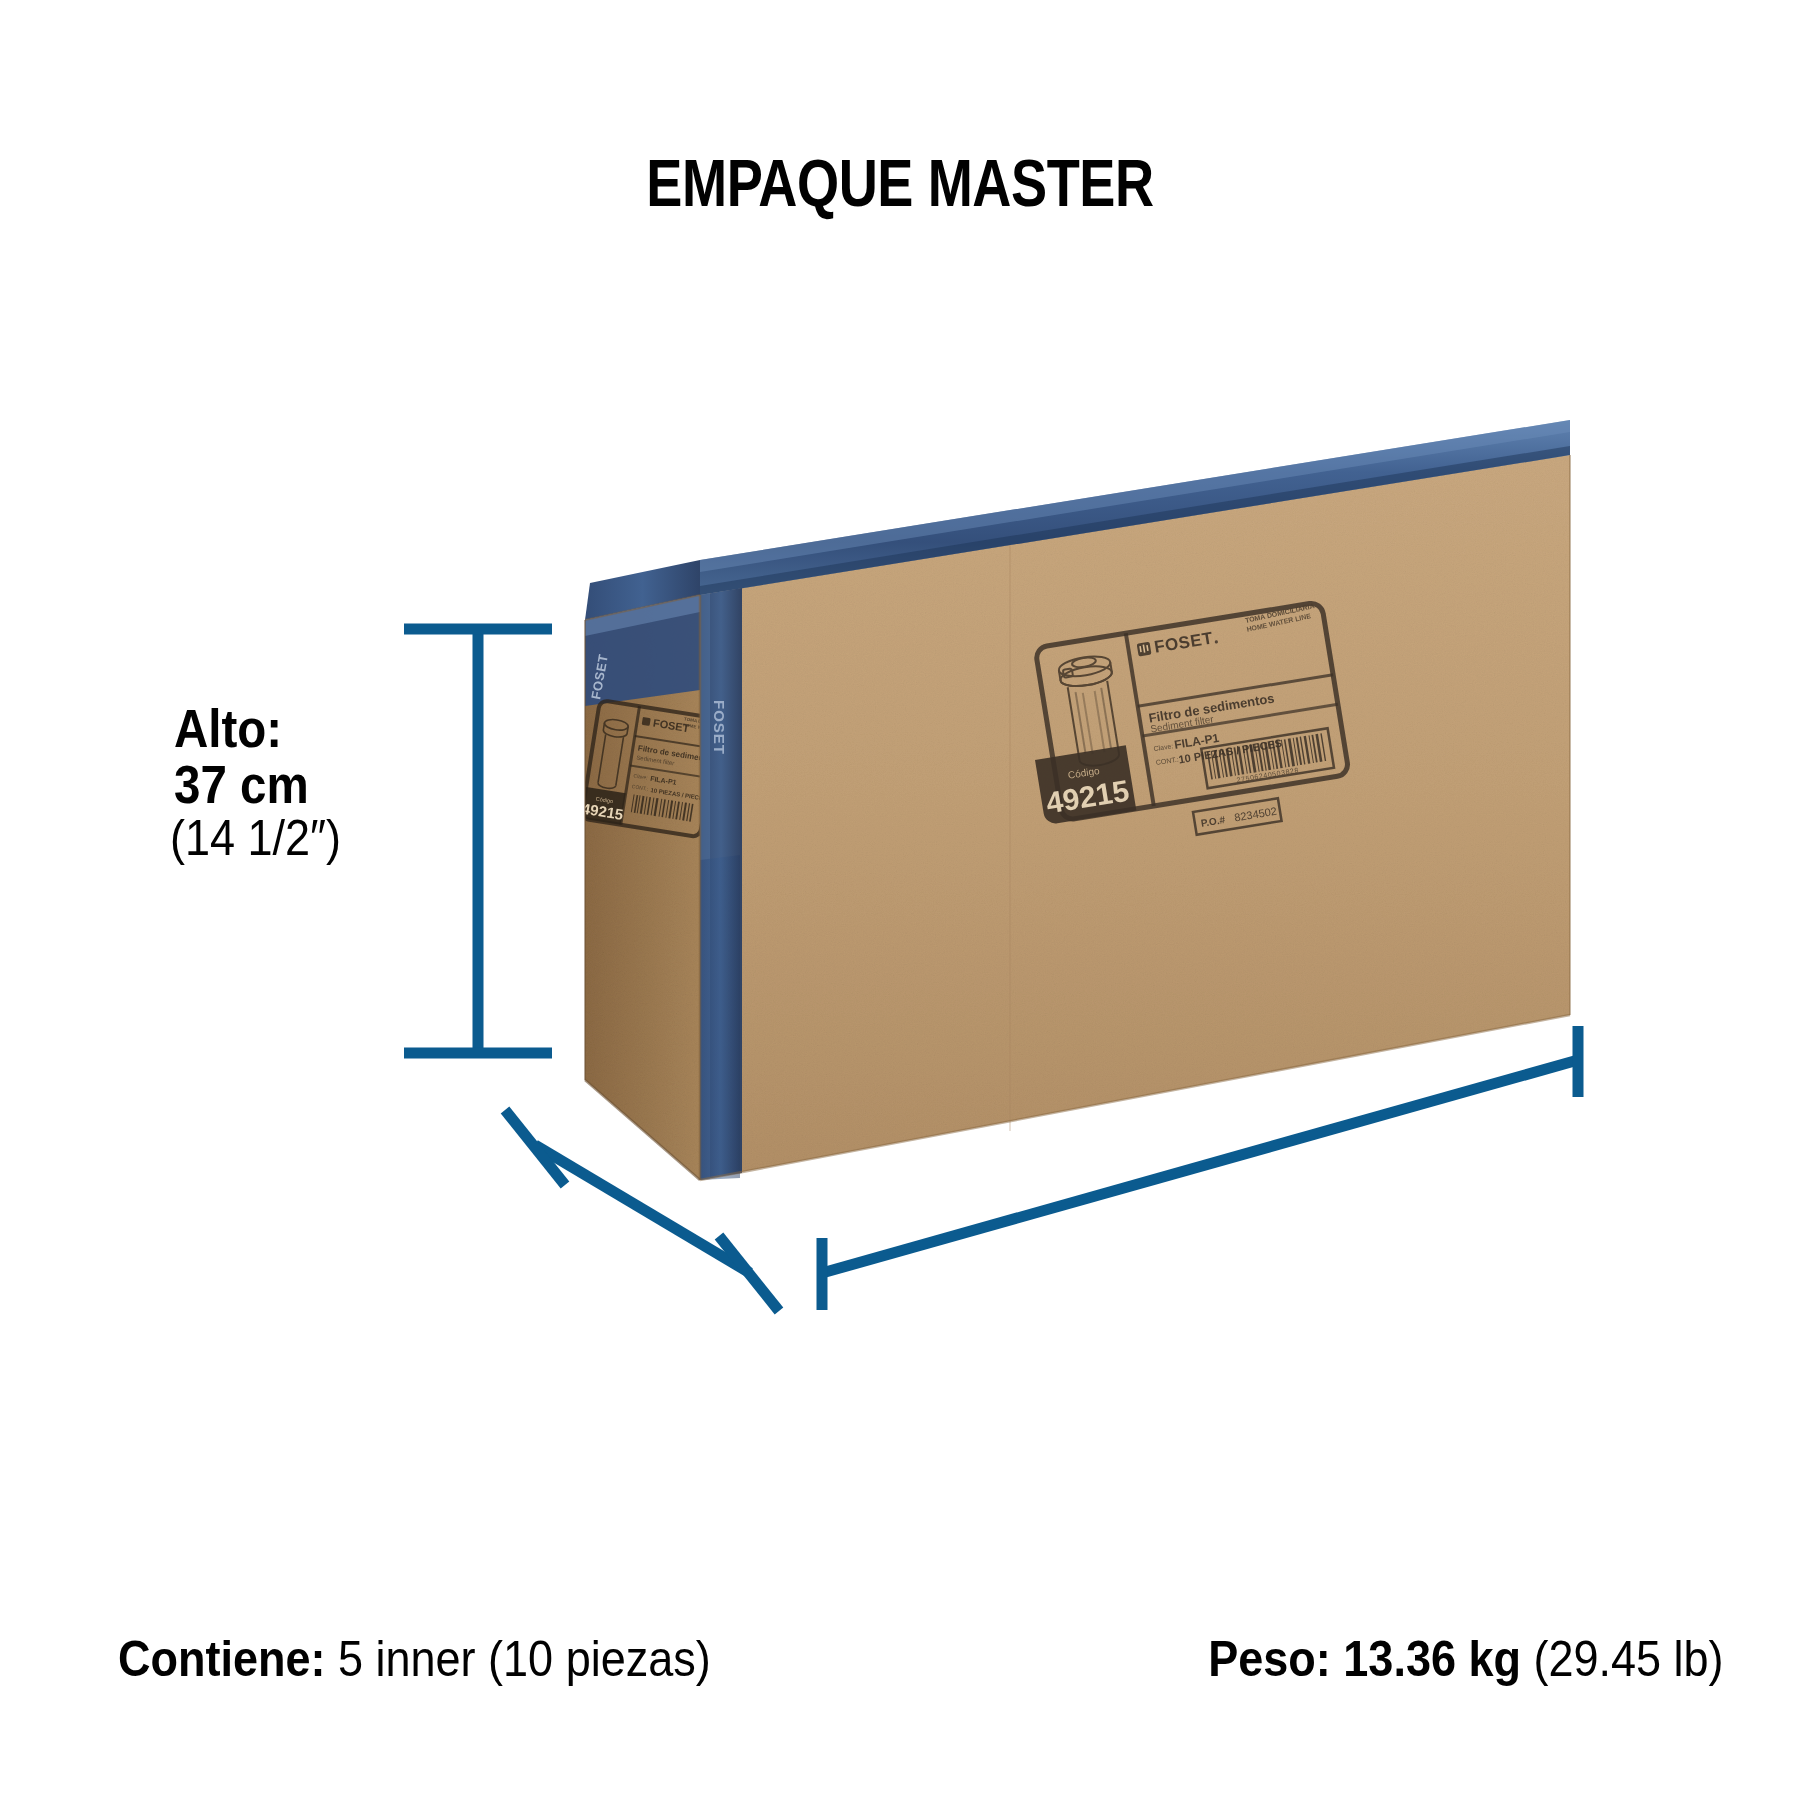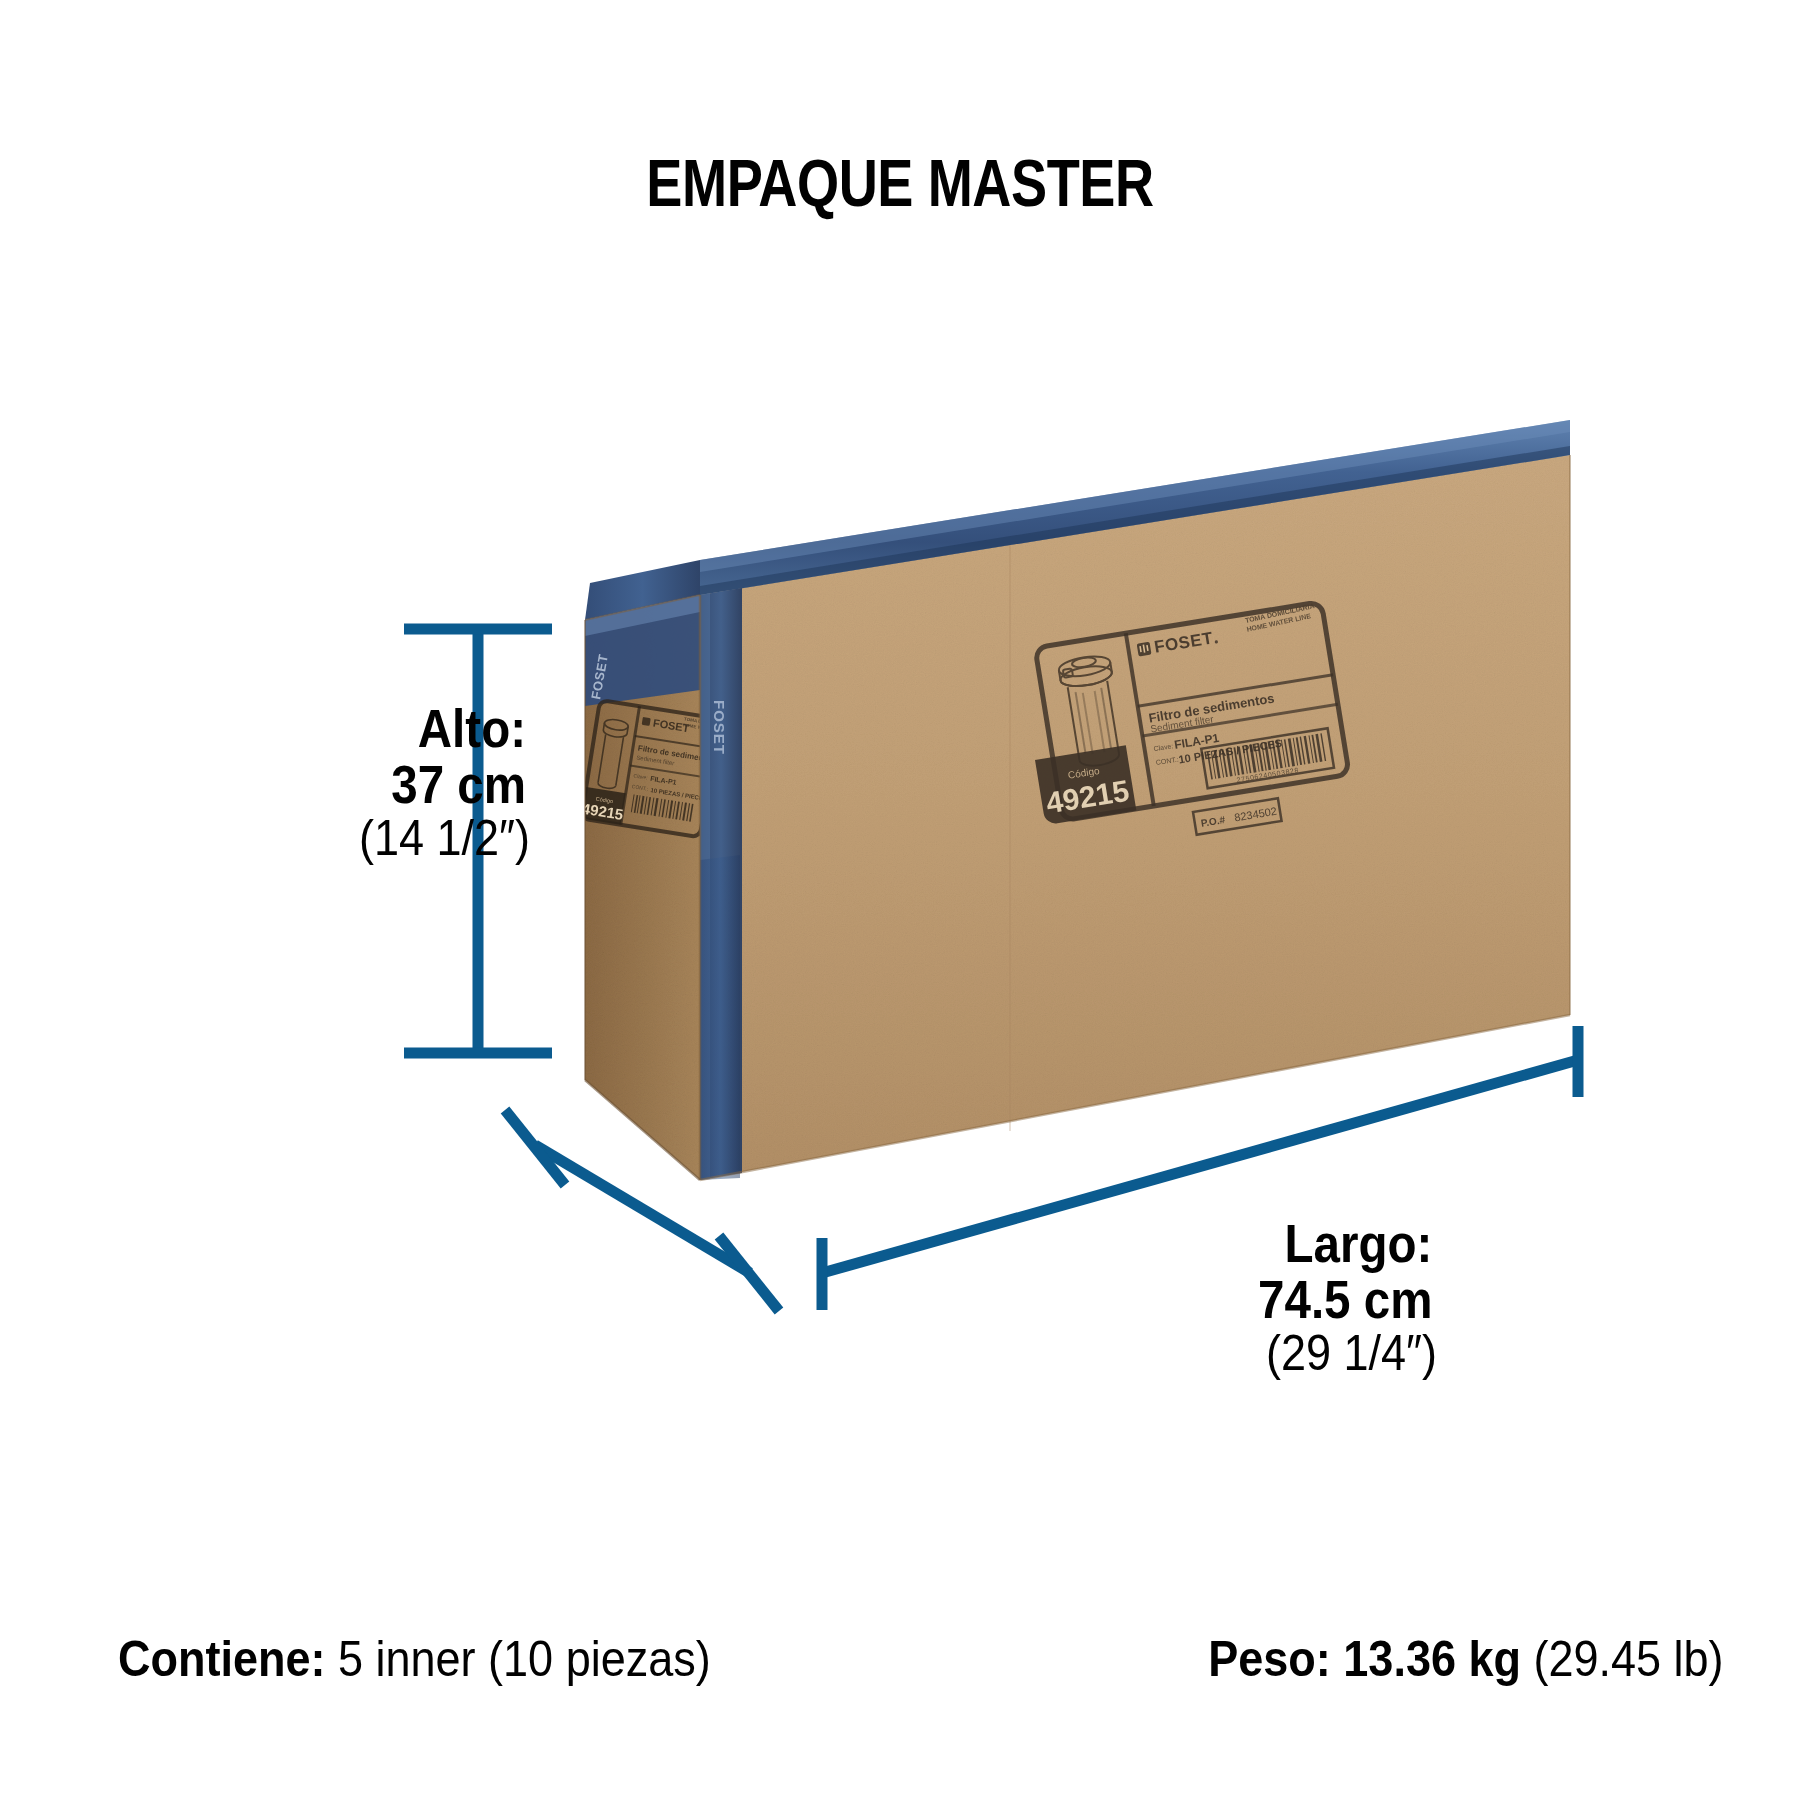--- a/index.html
+++ b/index.html
@@ -22,21 +22,21 @@
     transform:scaleX(0.82);
     transform-origin:center top;
     white-space:nowrap;
   }
 
   
   .box-wrap{position:absolute;left:0;top:0;width:1800px;height:1800px;}
   .box-svg{position:absolute;left:0;top:0;}
 
   
-  .dim{position:absolute;color:#010101;text-align:right;line-height:1.04;}
+  .dim{position:absolute;color:#010101;text-align:left;line-height:1.04;}
   .dim .l1,.dim .l2{font-weight:bold;font-size:54px;transform:scaleX(0.88);transform-origin:center center;white-space:nowrap;}
   .dim .l3{font-weight:normal;font-size:50px;transform:scaleX(0.9);transform-origin:center center;white-space:nowrap;}
 
   #dim-alto{left:150px;top:700px;width:400px;}
   #dim-ancho{left:300px;top:1215px;width:380px;}
   #dim-largo{left:1000px;top:1215px;width:460px;}
 
   
   .footer{position:absolute;bottom:0;left:0;width:1762px;height:200px;}
   .foot-item{
@@ -322,25 +322,20 @@
     </svg>
   </div>
 
   <div class="dim" id="dim-alto">
     <div class="l1">Alto:</div>
     <div class="l2">37 cm</div>
     <div class="l3">(14 1/2″)</div>
   </div>
 
 
-  <div class="dim" id="dim-largo">
-    <div class="l1">Largo:</div>
-    <div class="l2">74.5 cm</div>
-    <div class="l3">(29 1/4″)</div>
-  </div>
 
   <div class="footer">
     <div class="foot-item" id="foot-contiene">
       <span class="lbl">Contiene:</span>
       <span class="val">5 inner (10 piezas)</span>
     </div>
     <div class="foot-item" id="foot-peso">
       <span class="lbl">Peso:</span>
       <span class="valb">13.36 kg</span>
       <span class="val">(29.45 lb)</span>

